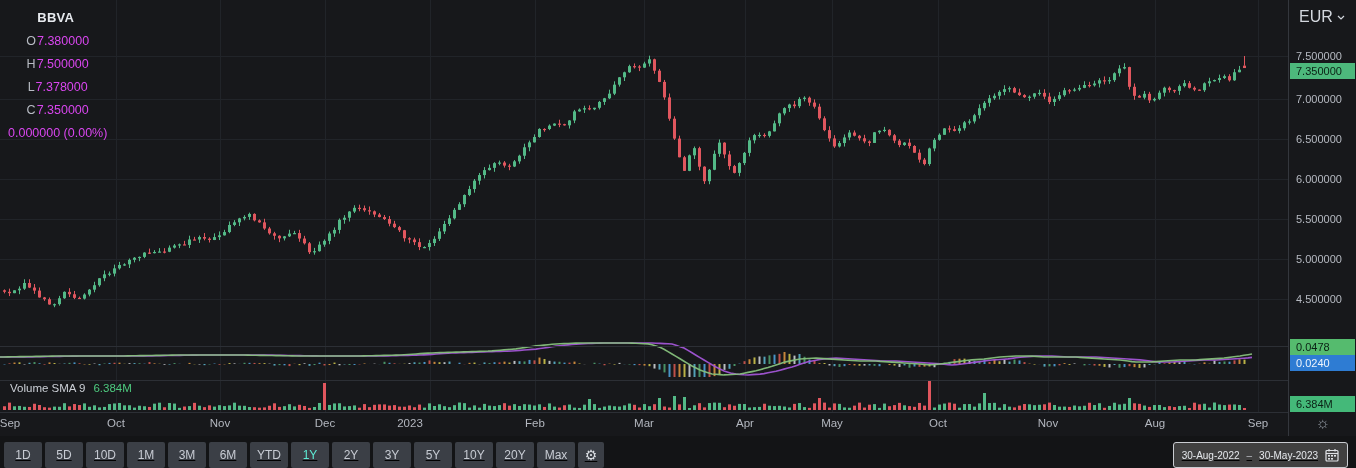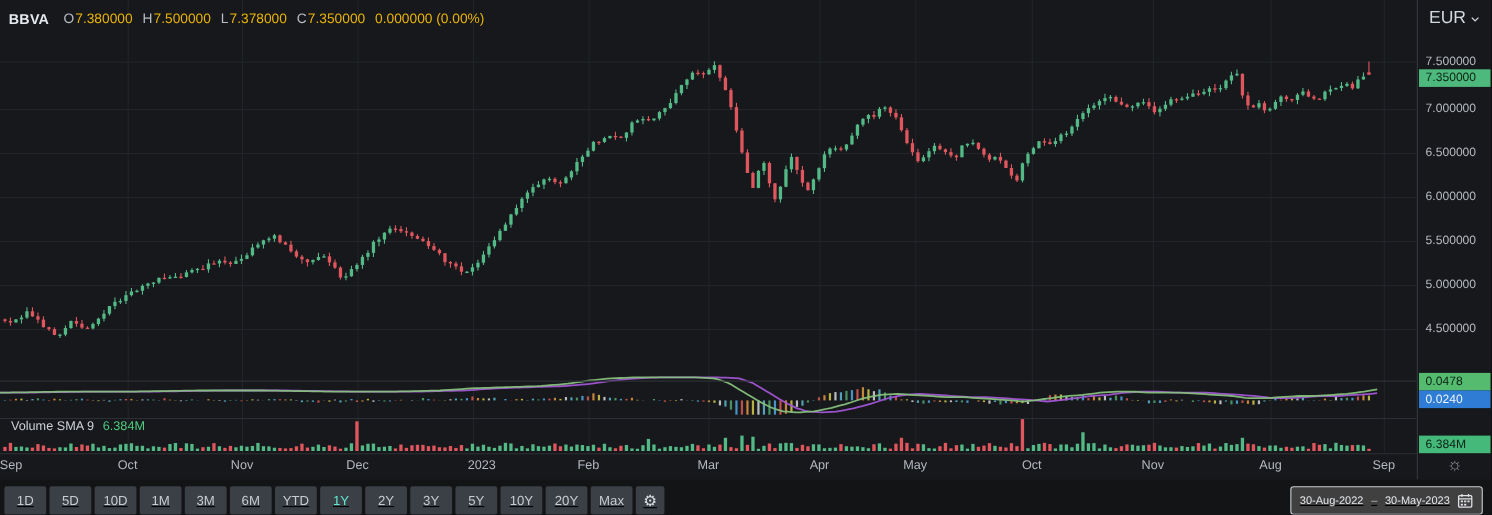--- a/index.html
+++ b/index.html
@@ -2,24 +2,24 @@
 <html><head>
 <meta charset="utf-8">
 <style>
   html,body{margin:0;padding:0;background:#0c0d0f;}
   #app{
     position:relative;width:1356px;height:468px;overflow:hidden;
     background:#17181b;font-family:"Liberation Sans","DejaVu Sans",sans-serif;
     -webkit-font-smoothing:antialiased;
   }
   
-  #hdr{position:absolute;top:10px;left:8px;height:18px;display:flex;gap:9px;z-index:5;font-size:12.5px;}
+  #hdr{position:absolute;top:10px;left:8px;height:18px;display:flex;align-items:center;gap:9px;z-index:5;font-size:12.5px;flex-direction:column;}
   #hdr .sym{color:#e6e9ee;font-weight:bold;font-size:13px;letter-spacing:.2px;margin-right:4px;}
   #hdr .k{color:#b8bcc4;}
-  #hdr .v{color:#eab308;}
+  #hdr .v{color:#d946ef;}
   #hdr .pair{display:flex;gap:1px;}
   
   #axis{position:absolute;top:0;right:0;width:68px;height:436px;border-left:1px solid #34373d;box-sizing:border-box;}
   .tick{position:absolute;left:7px;transform:translateY(-50%);font-size:11px;color:#b6bac2;white-space:nowrap;}
   .pxlabel{position:absolute;left:1px;right:1px;height:16px;line-height:16px;font-size:11px;padding-left:6px;box-sizing:border-box;}
   #cur-price{background:#4db97c;color:#0b2115;}
   #macd-lab1{background:#55bb6e;color:#0b2115;}
   #macd-lab2{background:#2e7cd3;color:#eef4fc;}
   #vol-lab{background:#44b979;color:#0b2115;}
   #currency{position:absolute;top:8px;left:10px;display:flex;align-items:center;gap:4px;color:#d3d7de;font-size:16px;cursor:pointer;}
@@ -1117,21 +1117,21 @@
     <div class="pxlabel" id="macd-lab2" style="top:355px">0.0240</div>
     <div class="pxlabel" id="vol-lab" style="top:396px">6.384M</div>
     <div id="sun">☼</div>
   </div>
 
   <div id="taxis">
       <div class="tlabel" style="left: 10px;">Sep</div>
       <div class="tlabel" style="left: 116px;">Oct</div>
       <div class="tlabel" style="left: 220px;">Nov</div>
       <div class="tlabel" style="left: 325px;">Dec</div>
-      <div class="tlabel" style="left: 438px;">2023</div>
+      <div class="tlabel" style="left: 410px;">2023</div>
       <div class="tlabel" style="left: 535px;">Feb</div>
       <div class="tlabel" style="left: 644px;">Mar</div>
       <div class="tlabel" style="left: 745px;">Apr</div>
       <div class="tlabel" style="left: 832px;">May</div>
       <div class="tlabel" style="left: 938px;">Oct</div>
       <div class="tlabel" style="left: 1048px;">Nov</div>
       <div class="tlabel" style="left: 1155px;">Aug</div>
       <div class="tlabel" style="left: 1258px;">Sep</div>
     </div>
 

